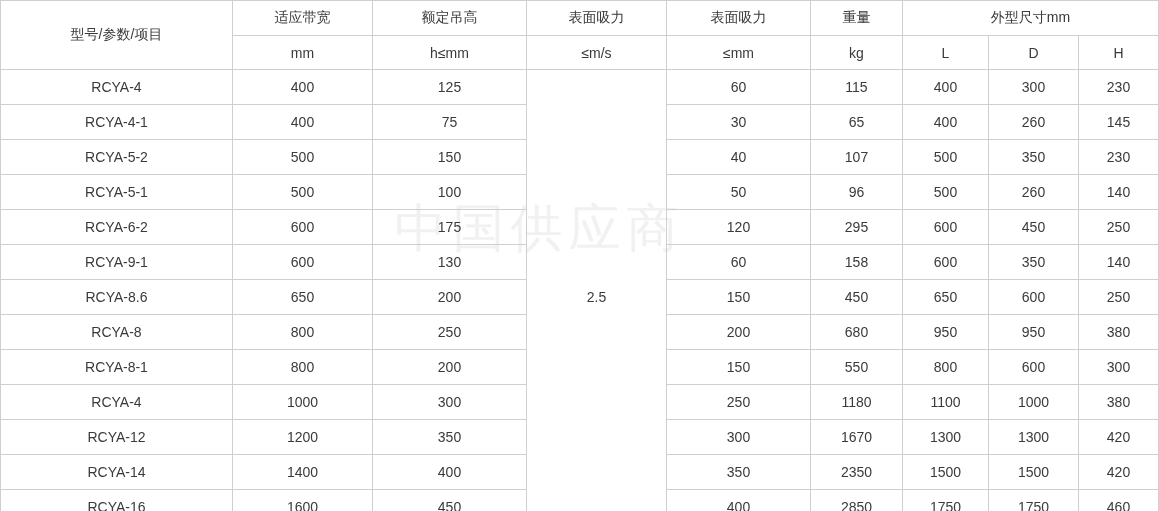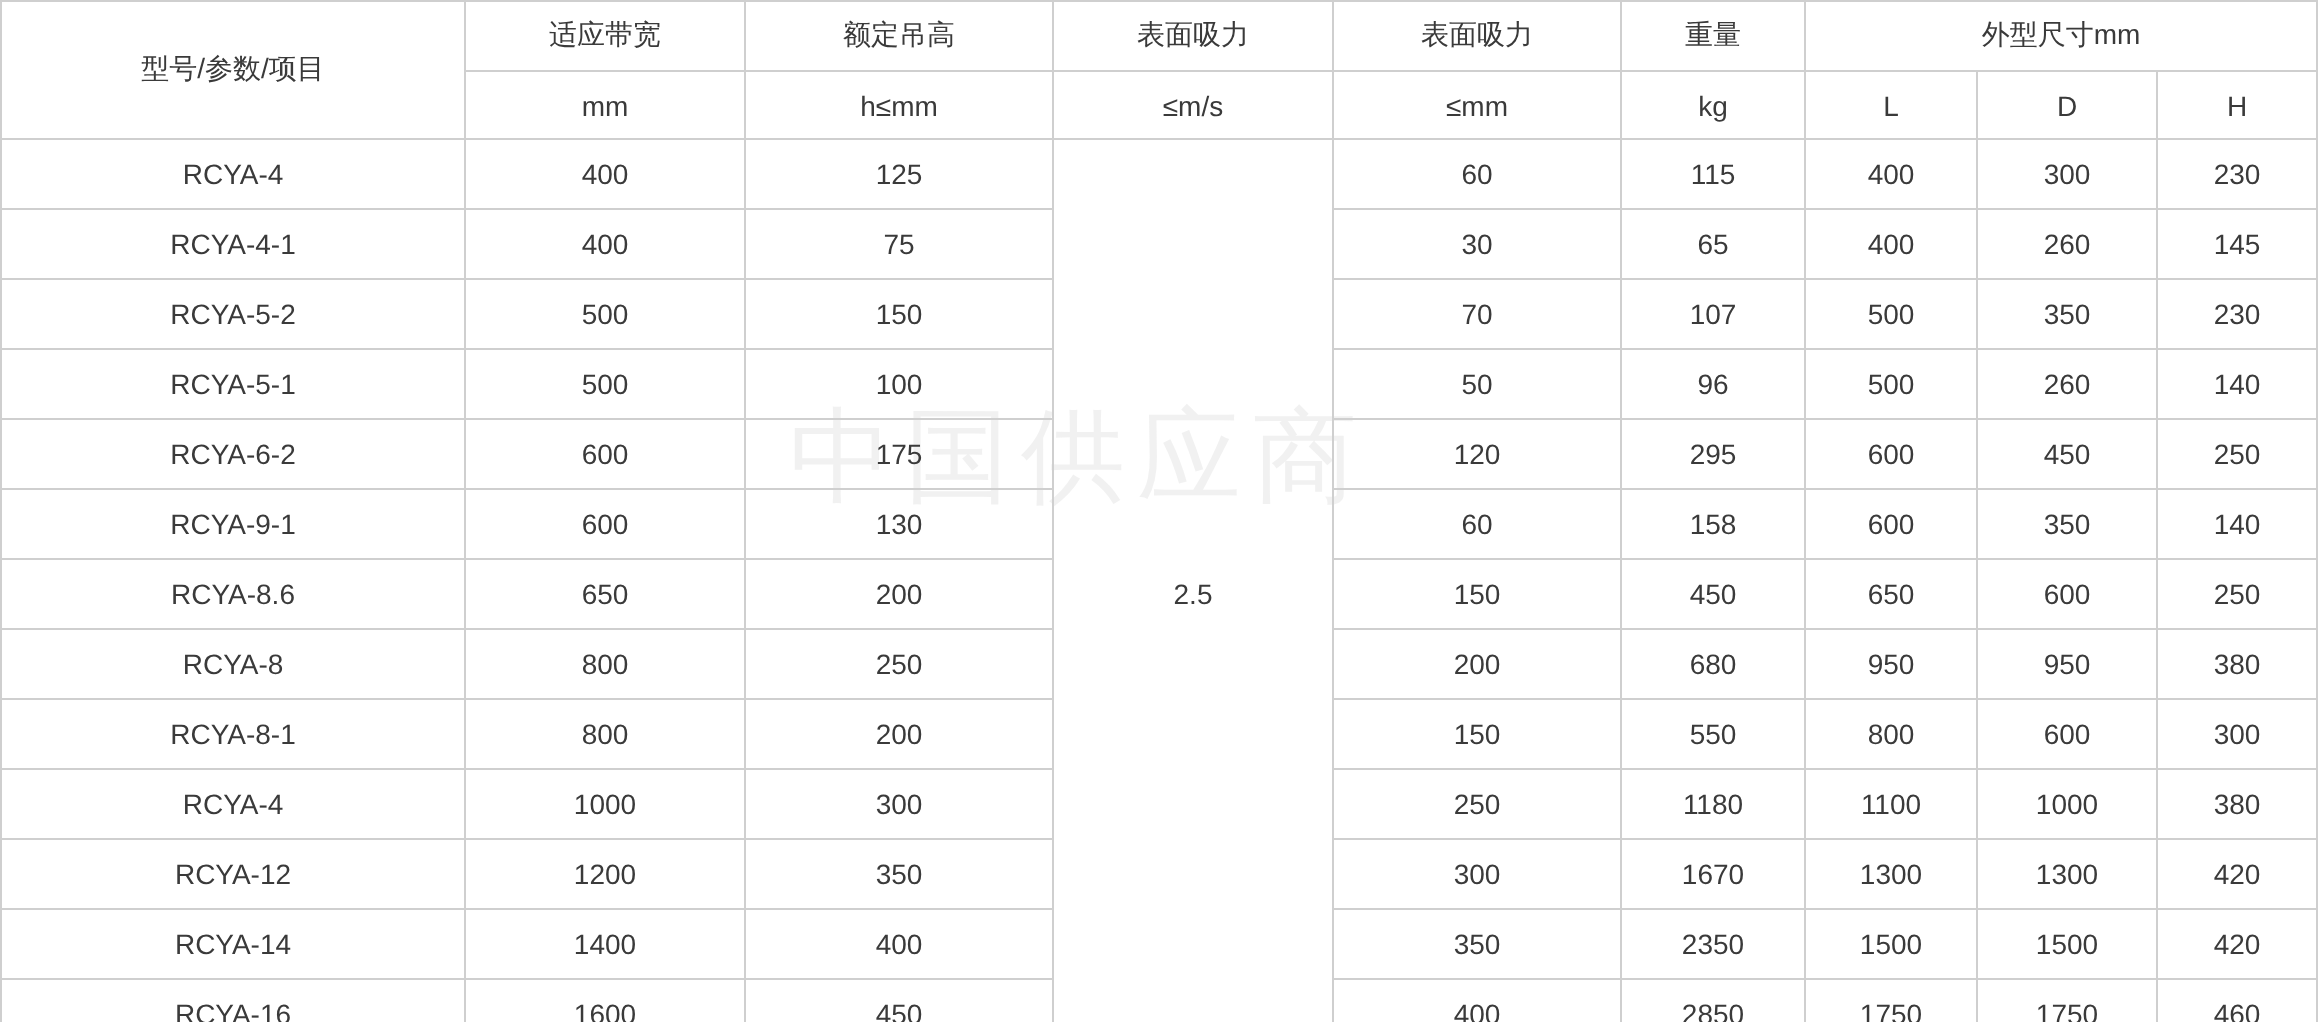--- a/index.html
+++ b/index.html
@@ -144,21 +144,21 @@
         <td>65</td>
         <td>400</td>
         <td>260</td>
         <td>145</td>
       </tr>
 
       <tr class="body-row">
         <td>RCYA-5-2</td>
         <td>500</td>
         <td>150</td>
-        <td>70</td>
+        <td>40</td>
         <td>107</td>
         <td>500</td>
         <td>350</td>
         <td>230</td>
       </tr>
 
       <tr class="body-row">
         <td>RCYA-5-1</td>
         <td>500</td>
         <td>100</td>

